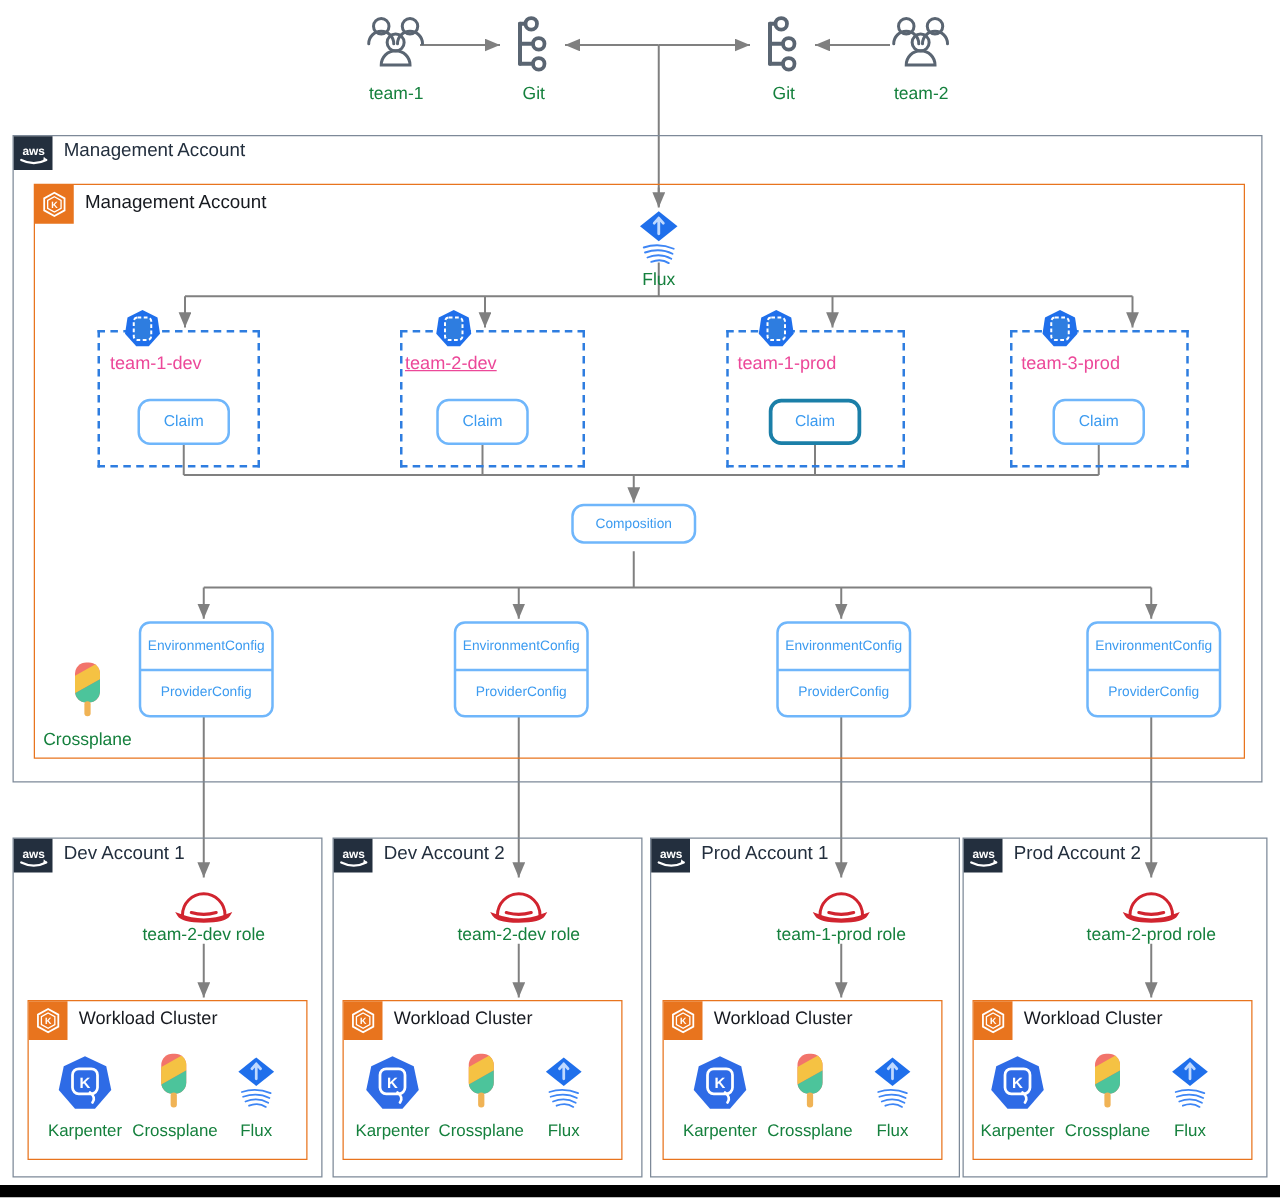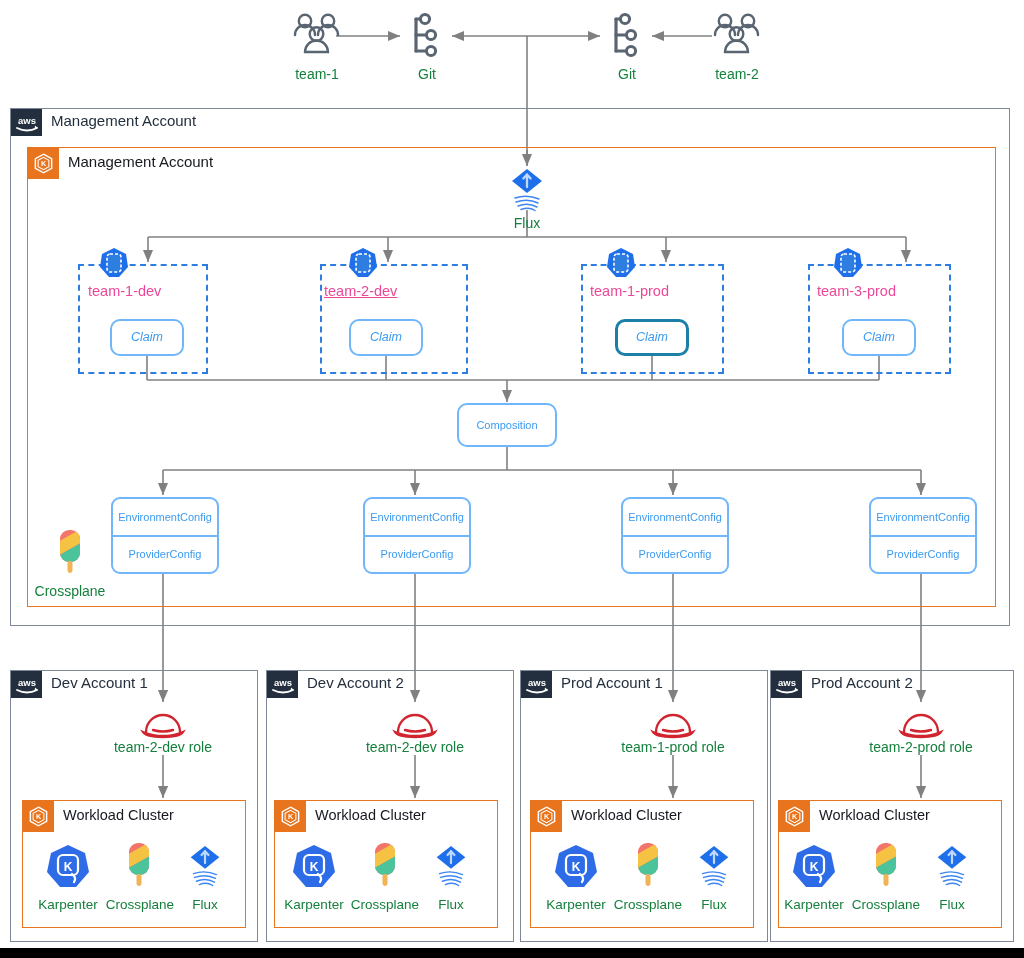--- a/index.html
+++ b/index.html
@@ -34,21 +34,21 @@
   
   .ns-box{border:2px dashed #2E7DE0;}
   .ns-label{position:absolute;font-size:14.5px;color:#ec4899;white-space:nowrap;}
 
   
   .res{
     border:2px solid #6FB6FB;border-radius:9px;background:#fff;
     display:flex;align-items:center;justify-content:center;
     color:#3C9BF0;font-size:11px;text-align:center;line-height:1.1;
   }
-  .res.claim{font-size:12.5px;border-radius:10px;font-style:italic;}
+  .res.claim{font-size:12.5px;border-radius:10px;}
   .res.claim.sel{border:3px solid #1B7FA8;}
   .res.comp{font-size:11px;border-radius:10px;}
   .res.envcfg{border-radius:9px 9px 0 0;border-bottom-width:1px;}
   .res.provcfg{border-radius:0 0 9px 9px;border-top-width:1px;}
 
   
   .cap{position:absolute;font-size:14px;color:#15803d;white-space:nowrap;text-align:center;}
   .cap.icon-cap{font-size:13.5px;}
 
   
@@ -244,21 +244,21 @@
   <div class="abs ns-box" style="left:808px;top:264px;width:143px;height:110px;"></div>
   <div class="abs" style="left:831px;top:246px;width:34px;height:34px;">
     <svg width="34" height="34" viewBox="0 0 34 34">
       <path d="M17 2 L29 8 L31 21 L22 31 H12 L3 21 L5 8 z" fill="#1F6FEB"></path>
       <rect x="10" y="8" width="14" height="18" rx="3" fill="#2E7DE0" stroke="#fff" stroke-width="1.6" stroke-dasharray="3 2"></rect>
     </svg>
   </div>
   <div class="ns-label" style="left:817px;top:283px;">team-3-prod</div>
   <div class="abs res claim" style="left:842px;top:319px;width:74px;height:37px;">Claim</div>
 
-  <div class="abs res comp" style="left:457px;top:403px;width:100px;height:44px;">Composition</div>
+  <div class="abs res comp" style="left:457px;top:403px;width:100px;height:32px;">Composition</div>
 
   <div class="abs" style="left:111px;top:497px;width:104px;height:71px;">
     <div class="res envcfg" style="width:104px;height:36px;">EnvironmentConfig</div>
     <div class="res provcfg" style="width:104px;height:35px;">ProviderConfig</div>
   </div>
   <div class="abs" style="left:363px;top:497px;width:104px;height:71px;">
     <div class="res envcfg" style="width:104px;height:36px;">EnvironmentConfig</div>
     <div class="res provcfg" style="width:104px;height:35px;">ProviderConfig</div>
   </div>
   <div class="abs" style="left:621px;top:497px;width:104px;height:71px;">

